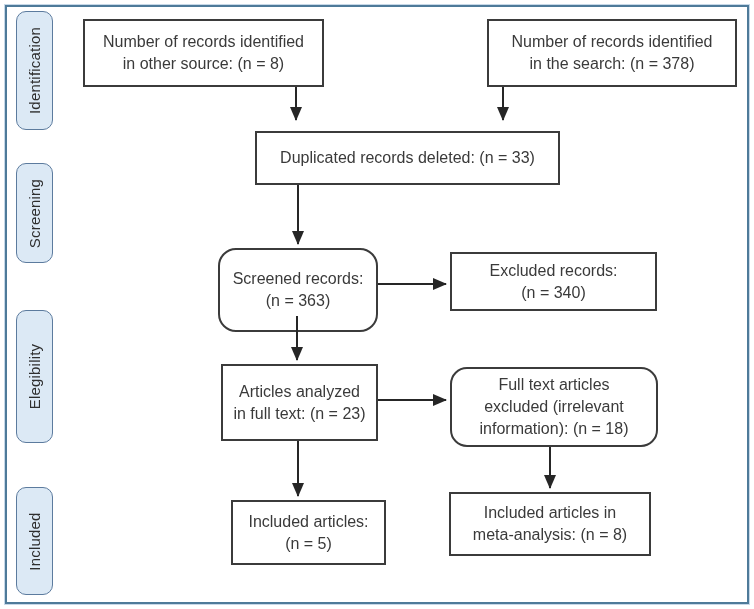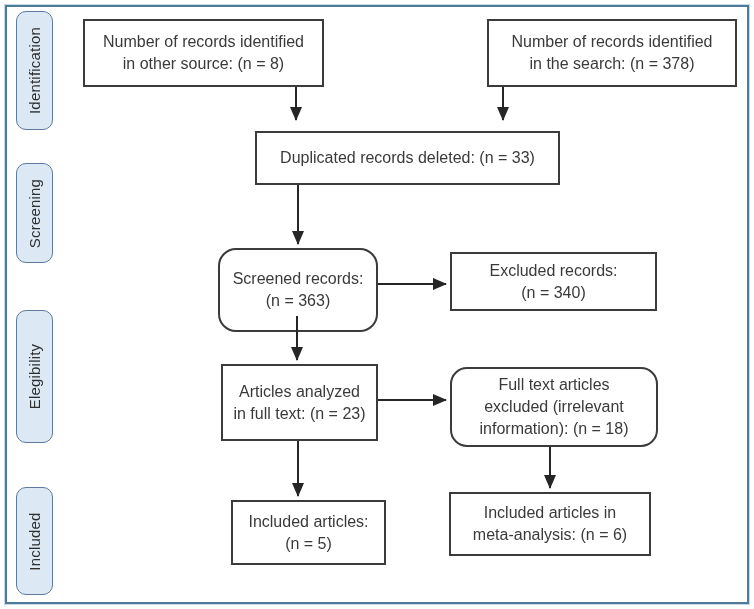--- a/index.html
+++ b/index.html
@@ -136,21 +136,21 @@
     <span>Full text articles
 excluded (irrelevant
 information): (n = 18)</span>
   </div>
   <div class="box" id="box-included">
     <span>Included articles:
 (n = 5)</span>
   </div>
   <div class="box" id="box-meta-analysis">
     <span>Included articles in
-meta-analysis: (n = 6)</span>
+meta-analysis: (n = 8)</span>
   </div>
 
   <svg class="arrows" viewBox="0 0 754 609" aria-hidden="true">
     <defs>
       <marker id="ah" markerWidth="8" markerHeight="8" refX="6.5" refY="3" orient="auto" markerUnits="strokeWidth">
         <path class="ah" d="M0,0 L7,3 L0,6 Z"></path>
       </marker>
     </defs>
     <line x1="296" y1="87" x2="296" y2="120" marker-end="url(#ah)"></line>
     <line x1="503" y1="87" x2="503" y2="120" marker-end="url(#ah)"></line>

